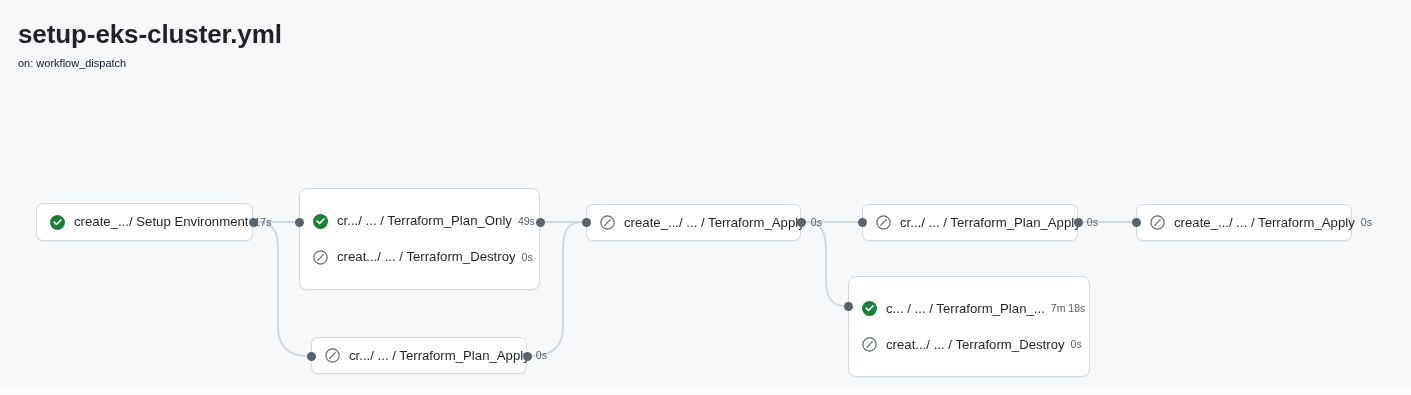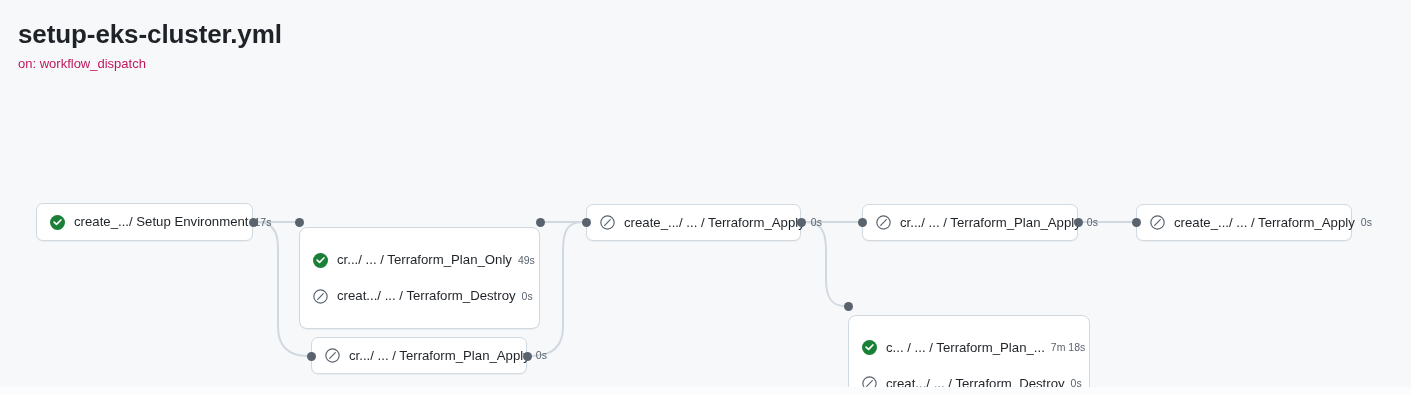--- a/index.html
+++ b/index.html
@@ -17,22 +17,22 @@
   
   #header { position: absolute; left: 18px; top: 18px; }
   #wf-title {
     font-size: 26px;
     font-weight: bold;
     color: #1f2328;
     letter-spacing: -0.1px;
     line-height: 1.3;
   }
   #wf-trigger {
-    font-size: 13px;
-    color: #be185d;
+    font-size: 11px;
+    color: #0f172a;
     margin-top: 4px;
     line-height: 1.3;
   }
 
   
   #graph {
     position: absolute;
     left: 0; top: 0;
     width: 1411px; height: 365px;
   }
@@ -46,21 +46,21 @@
   .node {
     position: absolute;
     background: #ffffff;
     border: 1px solid #d1d9e0;
     border-radius: 7px;
     box-shadow: 0 1px 1px rgba(31,35,40,0.05);
     display: flex;
     flex-direction: column;
     justify-content: center;
   }
-  .node.group { border-radius: 8px; margin-top: 39px; }
+  .node.group { border-radius: 8px; }
 
   .job-row {
     display: flex;
     align-items: center;
     height: 36px;
     padding: 0 14px 0 13px;
     white-space: nowrap;
   }
   .node.single .job-row { height: 100%; }
 

